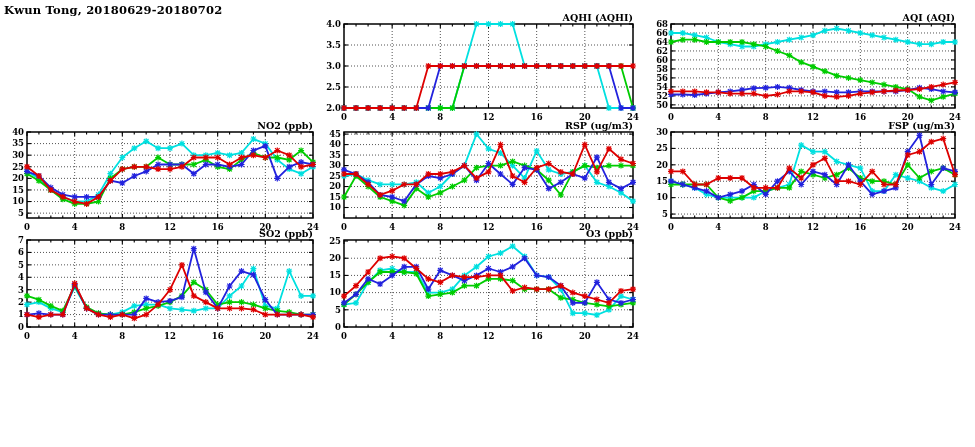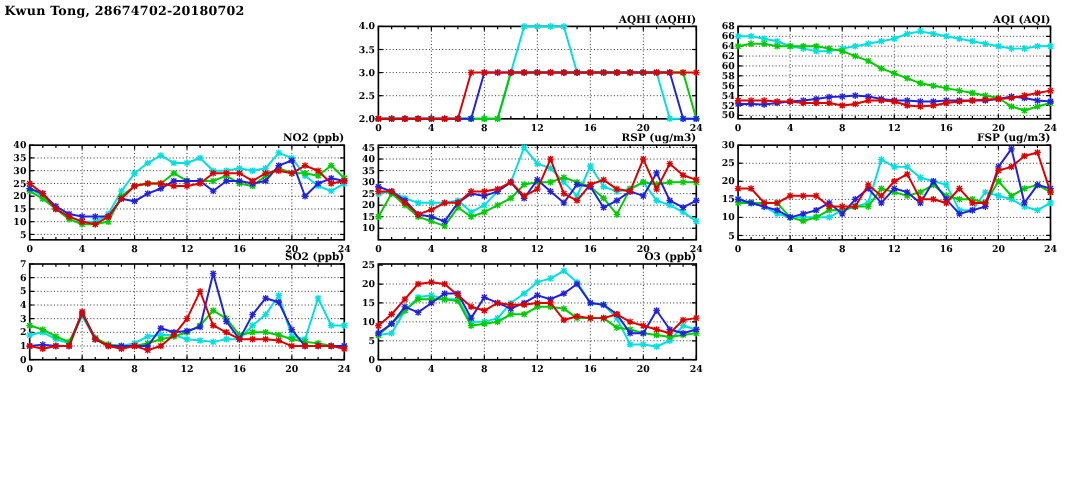--- a/index.html
+++ b/index.html
@@ -12,21 +12,21 @@
     font-size:11.5px;font-weight:bold;color:#000;letter-spacing:0.2px;
   }
   #plot-canvas{position:absolute;left:0;top:0;}
   svg text{font-family:"DejaVu Serif", serif;font-weight:bold;fill:#000;}
   svg .tick-label{font-size:8.5px;}
   svg .chart-title{font-size:9.5px;}
 </style>
 </head>
 <body>
 
-<div class="page-title">Kwun Tong, 28674702-20180702</div>
+<div class="page-title">Kwun Tong, 20180629-20180702</div>
 
 <svg id="plot-canvas" width="975" height="447" viewBox="0 0 975 447">
     <g>
       <g>
         <line x1="344" y1="108" x2="348" y2="108" stroke="#000000" stroke-width="1.1"></line>
         <line x1="629" y1="108" x2="633" y2="108" stroke="#000000" stroke-width="1.1"></line>
         <text x="341" y="110.8" text-anchor="end" class="tick-label">2.0</text>
         <line x1="345" y1="87" x2="632" y2="87" stroke="#404040" stroke-width="0.9" stroke-dasharray="1 2"></line>
         <line x1="344" y1="87" x2="348" y2="87" stroke="#000000" stroke-width="1.1"></line>
         <line x1="629" y1="87" x2="633" y2="87" stroke="#000000" stroke-width="1.1"></line>

